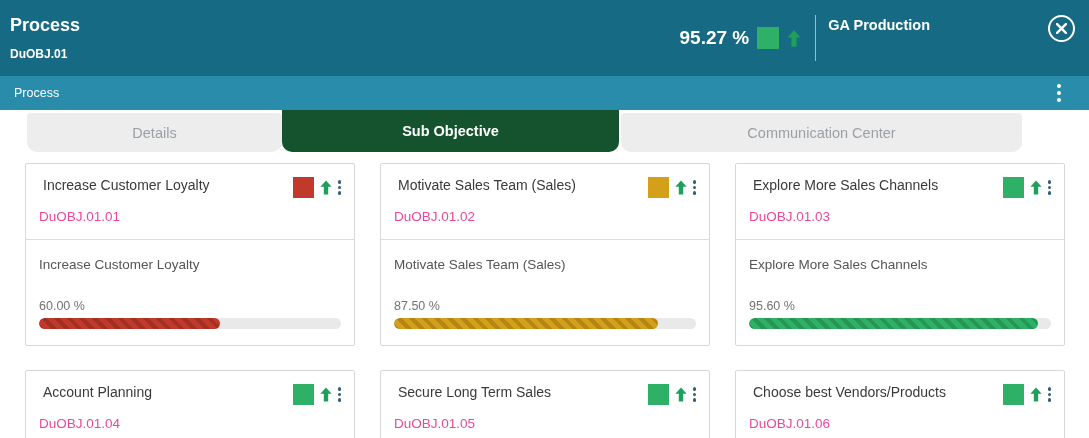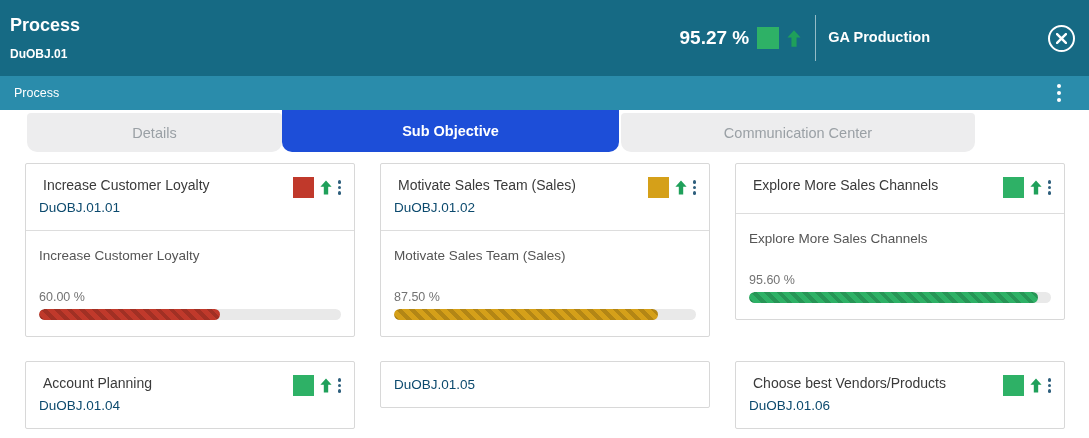--- a/index.html
+++ b/index.html
@@ -13,21 +13,21 @@
 
   
   .app-header {
     height: 76px; background: #166a84; color: #fff;
     display: flex; align-items: center;
     padding: 0 14px 0 10px;
   }
   .title-block { line-height: 1.25; }
   .app-title { font-size: 18px; font-weight: bold; }
   .app-subtitle { font-size: 12px; font-weight: bold; margin-top: 11px; }
-  .header-right { margin-left: auto; display: flex; align-items: center; }
+  .header-right { margin-left: auto; display: flex; }
   .score-block { display: flex; align-items: center; gap: 8px; }
   .score-value { font-size: 19px; font-weight: bold; }
   .score-square { width: 22px; height: 22px; display: inline-block; }
   .arrow-up { display: inline-block; }
   .arrow-up svg { display: block; }
   .vdivider { width: 1px; height: 46px; background: rgba(255,255,255,0.55); margin: 0 12px 0 14px; }
   .context-block { line-height: 1.45; }
   .context-title { font-size: 14.5px; font-weight: bold; }
   .context-user { font-size: 13px; font-weight: bold; opacity: 0.95; }
   .close-btn {
@@ -50,43 +50,43 @@
   .tab {
     display: flex; align-items: center; justify-content: center;
     font-size: 14.5px; cursor: pointer;
   }
   .tab-inactive {
     background: #ededee; color: #9aa0a5;
     margin-top: 3px; height: 39px;
     border-radius: 4px 4px 10px 10px;
   }
   .tab-active {
-    background: #1d4ed8; color: #fff; font-weight: bold;
+    background: #14532d; color: #fff; font-weight: bold;
     height: 42px; border-radius: 0 0 10px 10px;
   }
   .tab-details { width: 255px; }
   .tab-subobjective { width: 337px; }
-  .tab-comm { width: 354px; margin-left: 2px; }
+  .tab-comm { width: 401px; margin-left: 2px; }
 
   
   .cards-grid {
     margin: 11px 24px 0 25px;
     display: grid; grid-template-columns: repeat(3, 1fr);
     column-gap: 25px; row-gap: 24px;
     align-items: start;
   }
   .card { border: 1px solid #d8d8d8; border-radius: 2px; background: #fff; cursor: pointer; }
   .card-header { padding: 13px 13px 15px 13px; }
   .card-title-row { display: flex; align-items: flex-start; }
   .card-title { font-size: 14px; color: #3a3a3a; padding-left: 4px; }
   .card-icons { margin-left: auto; display: flex; align-items: center; gap: 6px; }
   .status-square { width: 21px; height: 21px; display: inline-block; }
   .card-kebab { display: inline-flex; flex-direction: column; gap: 2px; cursor: pointer; }
   .card-kebab i { width: 3.5px; height: 3.5px; border-radius: 50%; background: #2e5f7d; display: block; }
-  .card-code { font-size: 13.5px; color: #0c4a6e; margin-top: 2px; }
+  .card-code { font-size: 13.5px; color: #ec4899; margin-top: 11px; }
   .card-body { border-top: 1px solid #ddd; padding: 17px 13px 16px 13px; }
   .card-desc { font-size: 13.5px; color: #555; }
   .card-percent { margin-top: 27px; margin-bottom: 5px; font-size: 12.5px; color: #737373; }
   .track { height: 11px; background: #e9e9e9; border-radius: 6px; overflow: hidden; }
   .fill {
     height: 100%; border-radius: 6px;
     background-image: repeating-linear-gradient(45deg, rgba(0,0,0,0.16) 0 4px, transparent 4px 9px);
   }
 </style>
 </head>
@@ -205,20 +205,21 @@
                 <path d="M6 0 L11.6 6.2 H8.2 V14 H3.8 V6.2 H0.4 Z" fill="#1fa05a"></path>
               </svg>
             </span>
           <span class="card-kebab">
               <i></i>
               <i></i>
               <i></i>
             </span>
         </span>
       </div>
+      <div class="card-code">DuOBJ.01.03</div>
     </div>
     <div class="card-body">
       <div class="card-desc">Explore More Sales Channels</div>
       <div class="card-percent">95.60 %</div>
       <div class="track">
           <div class="fill" style="width: 95.6%; background-color: rgb(46, 177, 102);"></div>
         </div>
     </div>
   </div>
 
@@ -239,20 +240,36 @@
               <i></i>
             </span>
         </span>
       </div>
       <div class="card-code">DuOBJ.01.04</div>
     </div>
   </div>
 
   <div class="card">
     <div class="card-header">
+      <div class="card-title-row">
+        <span class="card-title">Secure Long Term Sales</span>
+        <span class="card-icons">
+          <span class="status-square" style="background-color: rgb(46, 177, 102);"></span>
+          <span class="arrow-up">
+              <svg width="12" height="15" viewBox="0 0 12 14">
+                <path d="M6 0 L11.6 6.2 H8.2 V14 H3.8 V6.2 H0.4 Z" fill="#1fa05a"></path>
+              </svg>
+            </span>
+          <span class="card-kebab">
+              <i></i>
+              <i></i>
+              <i></i>
+            </span>
+        </span>
+      </div>
       <div class="card-code">DuOBJ.01.05</div>
     </div>
   </div>
 
   <div class="card">
     <div class="card-header">
       <div class="card-title-row">
         <span class="card-title">Choose best Vendors/Products</span>
         <span class="card-icons">
           <span class="status-square" style="background-color: rgb(46, 177, 102);"></span>

